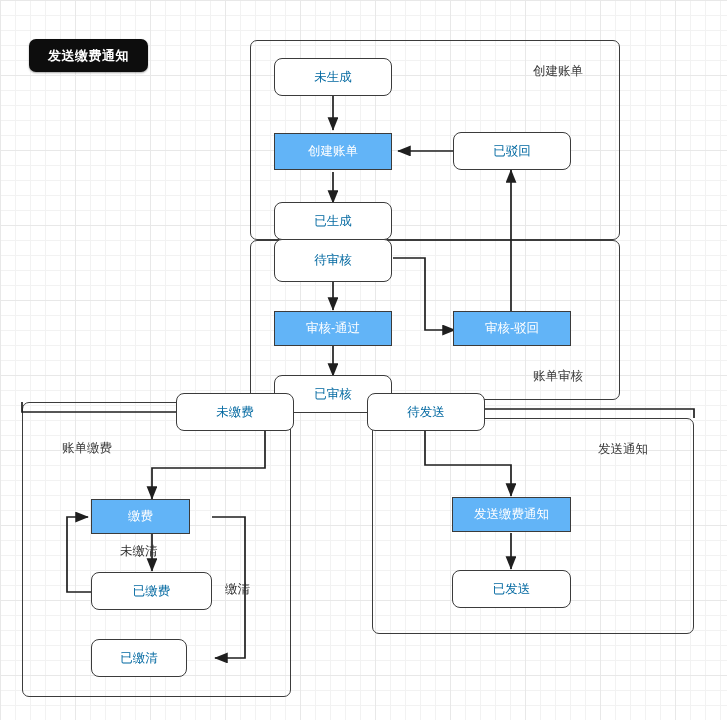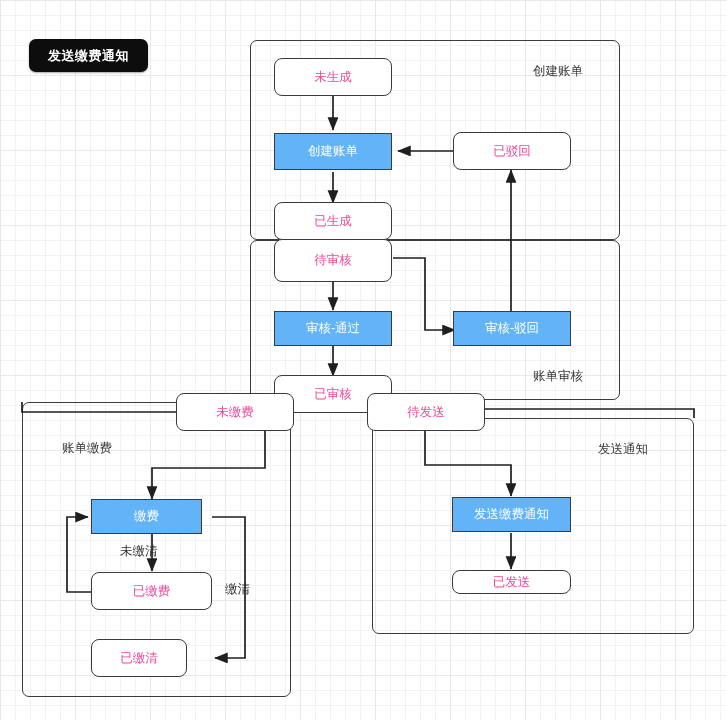--- a/index.html
+++ b/index.html
@@ -66,21 +66,21 @@
     display: flex;
     align-items: center;
     justify-content: center;
     font-size: 12.5px;
     white-space: nowrap;
   }
   .node.state {
     background: #ffffff;
     border: 1.6px solid #3b3b3b;
     border-radius: 8px;
-    color: #ec4899;
+    color: #0369a1;
   }
   .node.action {
     background: #62b4f7;
     border: 1.6px solid #3b3b3b;
     border-radius: 0px;
     color: #ffffff;
   }
   .edge-label {
     position: absolute;
     font-size: 12.5px;
@@ -176,32 +176,32 @@
     <span>已审核</span>
   </div>
 
   <div class="node state" style="left:176px; top:393px; width:118px; height:38px;">
     <span>未缴费</span>
   </div>
   <div class="node state" style="left:367px; top:393px; width:118px; height:38px;">
     <span>待发送</span>
   </div>
 
-  <div class="node action" style="left:91px; top:499px; width:111px; height:35px;">
+  <div class="node action" style="left:91px; top:499px; width:99px; height:35px;">
     <span>缴费</span>
   </div>
   <div class="node state" style="left:91px; top:572px; width:121px; height:38px;">
     <span>已缴费</span>
   </div>
   <div class="node state" style="left:91px; top:639px; width:96px; height:38px;">
     <span>已缴清</span>
   </div>
   <div class="edge-label" style="left:120px; top:543px;">未缴清</div>
   <div class="edge-label" style="left:225px; top:581px;">缴清</div>
 
   <div class="node action" style="left:452px; top:497px; width:119px; height:35px;">
     <span>发送缴费通知</span>
   </div>
-  <div class="node state" style="left:452px; top:570px; width:119px; height:24px;justify-content:center;">
+  <div class="node state" style="left:452px; top:570px; width:119px; height:38px;justify-content:center;">
     <span>已发送</span>
   </div>
 
 </div>
 
 </body></html>

